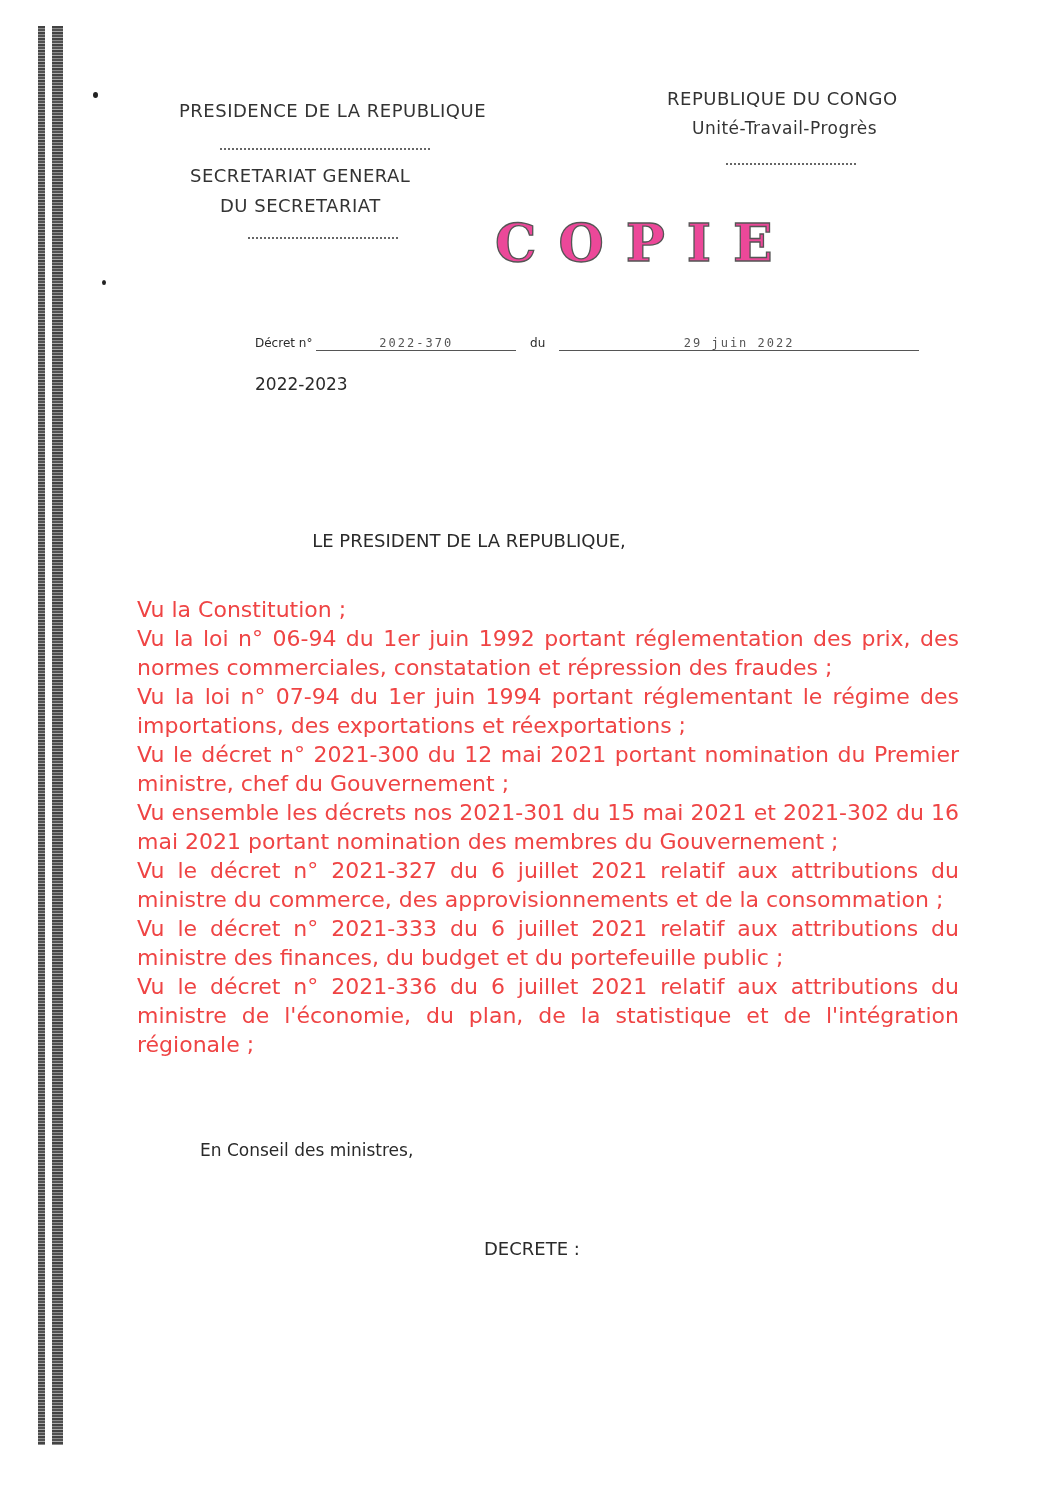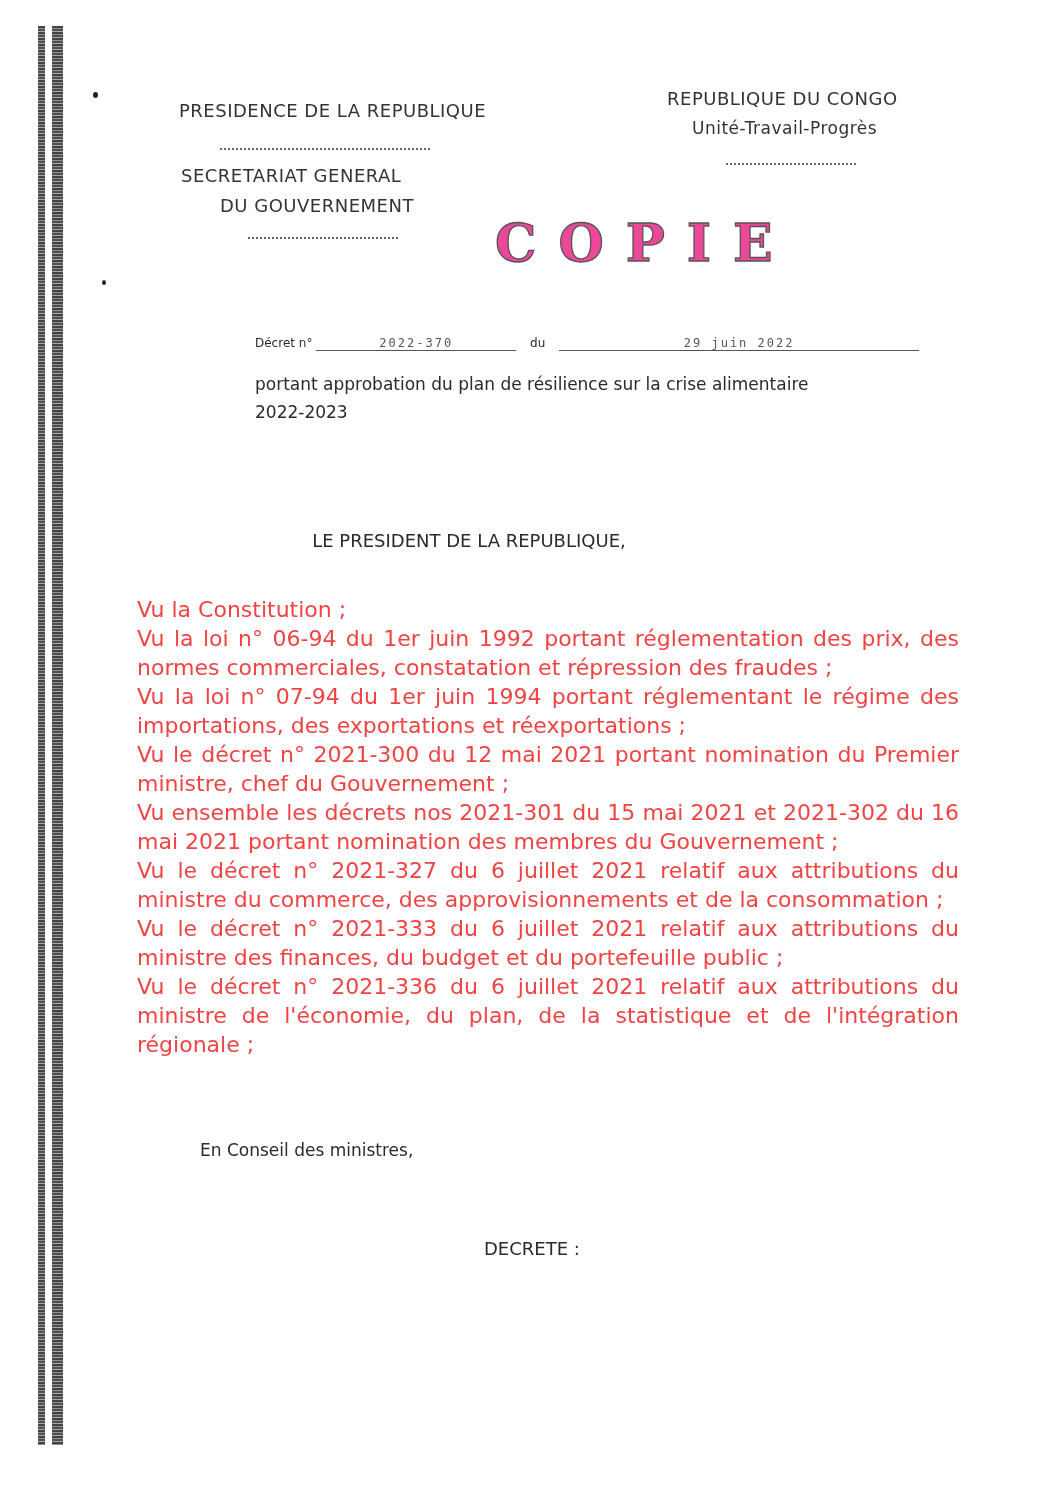--- a/index.html
+++ b/index.html
@@ -31,38 +31,37 @@
 </head>
 <body>
 
 <div class="scanbar bar1"></div>
 <div class="scanbar bar2"></div>
 <div class="speck" style="left:93px;top:92px;"></div>
 <div class="speck" style="left:102px;top:280px;width:4px;height:5px;"></div>
 
 <div class="hdr" style="left:160px;top:100px;margin-left:19px;">PRESIDENCE DE LA REPUBLIQUE</div>
 <div class="dots" style="left:220px;top:148px;width:210px;"></div>
-<div class="hdr" style="left:181px;top:165px;">SECRETARIAT GENERAL</div>
-<div class="hdr" style="left:220px;top:195px;">DU GOUVERNEMENT</div>
+<div class="hdr" style="left:190px;top:165px;">SECRETARIAT GENERAL</div>
+<div class="hdr" style="left:220px;top:195px;">DU SECRETARIAT</div>
 <div class="dots" style="left:248px;top:237px;width:150px;"></div>
 
 <div class="hdr" style="left:667px;top:88px;">REPUBLIQUE DU CONGO</div>
 <div class="hdr" style="left:692px;top:118px;font-size:17px;">Unité-Travail-Progrès</div>
 <div class="dots" style="left:726px;top:163px;width:130px;"></div>
 
 <div class="copie">COPIE</div>
 
 <div class="decret-line">
   <span>Décret n°</span>
   <span class="fill" style="width:200px;">2022-370</span>
   <span style="margin:0 10px;">du</span>
   <span class="fill" style="width:360px;">29 juin 2022</span>
 </div>
 <div class="title2" style="top:370px;">
-  <div>portant approbation du plan de résilience sur la crise alimentaire</div>
   <div>2022-2023</div>
 </div>
 
 <div class="center" style="top:530px;left:-120px;right:0;">LE PRESIDENT DE LA REPUBLIQUE,</div>
 
 <div class="visa" style="top:595px;">
   <p>Vu la Constitution ;</p>
   <p>Vu la loi n° 06-94 du 1er juin 1992 portant réglementation des prix, des normes commerciales, constatation et répression des fraudes ;</p>
   <p>Vu la loi n° 07-94 du 1er juin 1994 portant réglementant le régime des importations, des exportations et réexportations ;</p>
   <p>Vu le décret n° 2021-300 du 12 mai 2021 portant nomination du Premier ministre, chef du Gouvernement ;</p>

